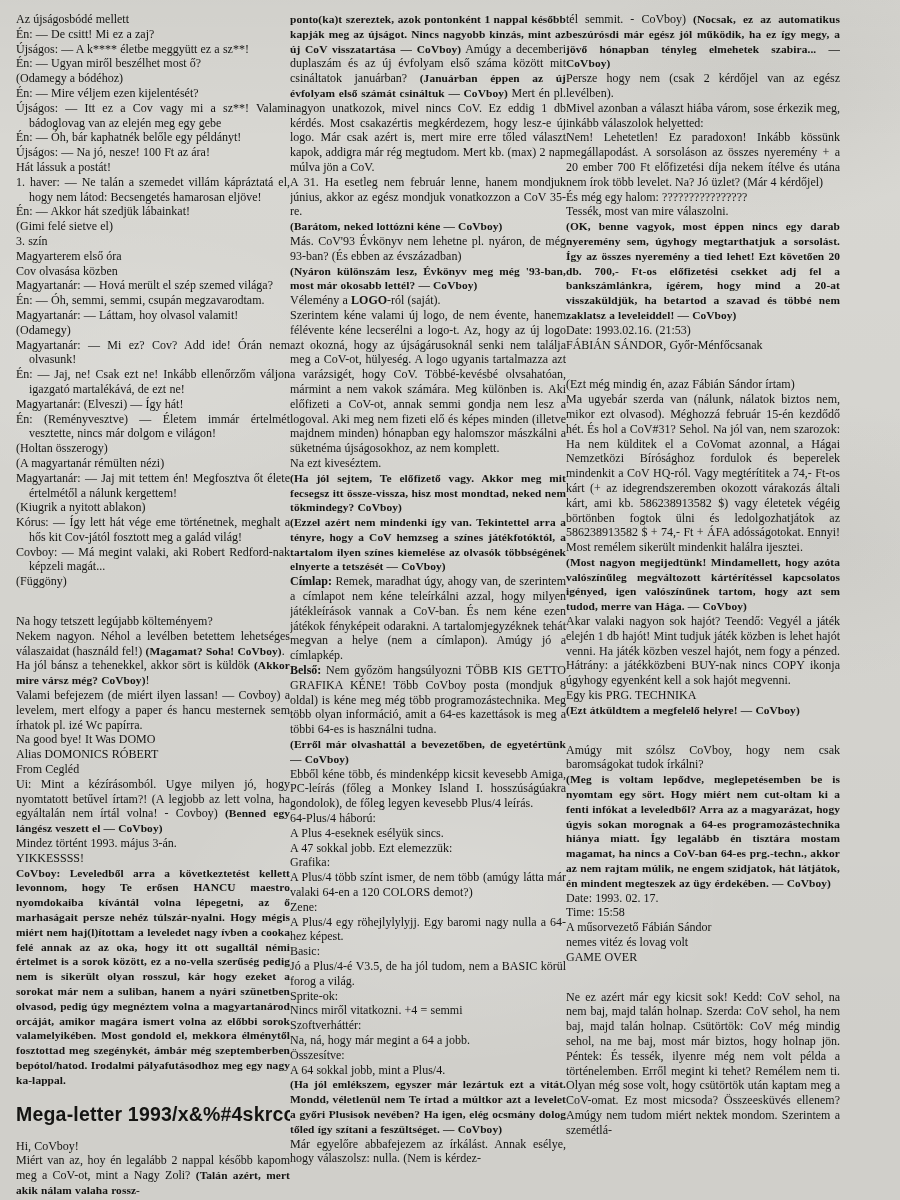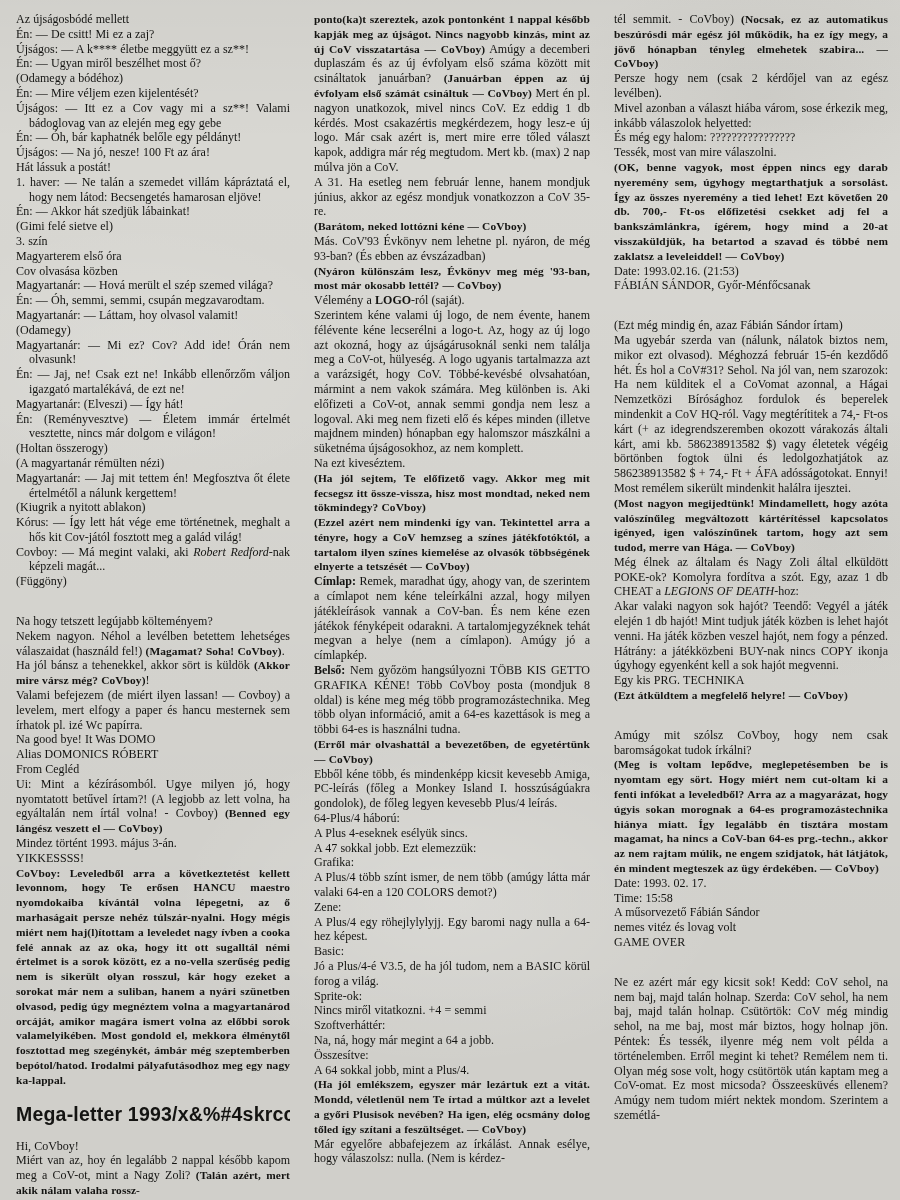--- a/index.html
+++ b/index.html
@@ -17,21 +17,20 @@
       radial-gradient(ellipse 300px 180px at 85% 8%, rgba(120,120,115,0.10), transparent 70%),
       radial-gradient(ellipse 260px 200px at 92% 45%, rgba(120,120,115,0.08), transparent 70%),
       radial-gradient(ellipse 400px 240px at 50% 75%, rgba(255,255,255,0.18), transparent 70%),
       radial-gradient(ellipse 350px 200px at 15% 30%, rgba(255,255,255,0.12), transparent 70%),
       linear-gradient(180deg, rgba(0,0,0,0.03), rgba(0,0,0,0.0) 12%, rgba(0,0,0,0.04) 90%);
   }
   .page{
     position:relative;
     display:grid;
     grid-template-columns:274px 276px 274px;
-    column-gap:24px;
     padding:12px 6px 0 16px;
     height:1188px;
   }
   .col{overflow:hidden;height:1188px;}
   .para{
     margin:0;
     text-align:justify;
     font-size:12px;
     line-height:14.8px;
     word-spacing:0.2px;
@@ -39,21 +38,21 @@
   .hang{padding-left:13px;text-indent:-13px;}
   .gap{margin-top:25px;}
   .f-n{}
   .f-b{
     font-family:Liberation Serif, serif;
     font-weight:bold;
     font-size:11.4px;
     letter-spacing:0.1px;
   }
   .f-bs{font-weight:bold;}
-  .f-i{font-style:italic;}
+  .f-i{}
   .heading{
     font-family:"Liberation Sans", sans-serif;
     font-weight:bold;
     font-size:19.5px;
     letter-spacing:0.2px;
     margin:15px 0 13px 0;
     text-align:left;
     white-space:nowrap;
   }
 </style>
@@ -138,29 +137,29 @@
       <p class="para"><span class="f-n">Na, ná, hogy már megint a 64 a jobb.</span></p>
       <p class="para"><span class="f-n">Összesítve:</span></p>
       <p class="para"><span class="f-n">A 64 sokkal jobb, mint a Plus/4.</span></p>
       <p class="para"><span class="f-b">(Ha jól emlékszem, egyszer már lezártuk ezt a vitát. Mondd, véletlenül nem Te írtad a múltkor azt a levelet a győri Plusisok nevében? Ha igen, elég ocsmány dolog tőled így szítani a feszültséget. — CoVboy)</span></p>
       <p class="para"><span class="f-n">Már egyelőre abbafejezem az írkálást. Annak esélye, hogy válaszolsz: nulla. (Nem is kérdez-</span></p>
     </div>
     <div class="col">
       <p class="para"><span class="f-n">tél semmit. - CoVboy) </span><span class="f-b">(Nocsak, ez az automatikus beszúrósdi már egész jól működik, ha ez így megy, a jövő hónapban tényleg elmehetek szabira... — CoVboy)</span></p>
       <p class="para"><span class="f-n">Persze hogy nem (csak 2 kérdőjel van az egész levélben).</span></p>
       <p class="para"><span class="f-n">Mivel azonban a választ hiába várom, sose érkezik meg, inkább válaszolok helyetted:</span></p>
+      <p class="para"><span class="f-n">Nem! Lehetetlen! Ez paradoxon! Inkább kössünk megállapodást. A sorsoláson az összes nyeremény + a 20 ember 700 Ft előfizetési díja nekem ítélve és utána nem írok több levelet. Na? Jó üzlet? (Már 4 kérdőjel)</span></p>
       <p class="para"><span class="f-n">És még egy halom: ????????????????</span></p>
       <p class="para"><span class="f-n">Tessék, most van mire válaszolni.</span></p>
       <p class="para"><span class="f-b">(OK, benne vagyok, most éppen nincs egy darab nyeremény sem, úgyhogy megtarthatjuk a sorsolást. Így az összes nyeremény a tied lehet! Ezt követően 20 db. 700,- Ft-os előfizetési csekket adj fel a bankszámlánkra, ígérem, hogy mind a 20-at visszaküldjük, ha betartod a szavad és többé nem zaklatsz a leveleiddel! — CoVboy)</span></p>
       <p class="para"><span class="f-n">Date: 1993.02.16. (21:53)</span></p>
       <p class="para"><span class="f-n">FÁBIÁN SÁNDOR, Győr-Ménfőcsanak</span></p>
       <p class="para gap"><span class="f-n">(Ezt még mindig én, azaz Fábián Sándor írtam)</span></p>
       <p class="para"><span class="f-n">Ma ugyebár szerda van (nálunk, nálatok biztos nem, mikor ezt olvasod). Méghozzá február 15-én kezdődő hét. És hol a CoV#31? Sehol. Na jól van, nem szarozok: Ha nem külditek el a CoVomat azonnal, a Hágai Nemzetközi Bírósághoz fordulok és beperelek mindenkit a CoV HQ-ról. Vagy megtérítitek a 74,- Ft-os kárt (+ az idegrendszeremben okozott várakozás általi kárt, ami kb. 586238913582 $) vagy életetek végéig börtönben fogtok ülni és ledolgozhatjátok az 586238913582 $ + 74,- Ft + ÁFA adósságotokat. Ennyi! Most remélem sikerült mindenkit halálra ijesztei.</span></p>
       <p class="para"><span class="f-b">(Most nagyon megijedtünk! Mindamellett, hogy azóta valószínűleg megváltozott kártérítéssel kapcsolatos igényed, igen valószínűnek tartom, hogy azt sem tudod, merre van Hága. — CoVboy)</span></p>
-      <p class="para"><span class="f-n">Még élnek az általam és Nagy Zoli által elküldött POKE-ok? Komolyra fordítva a szót. Egy, azaz 1 db CHEAT a </span><span class="f-i">LEGIONS OF DEATH</span><span class="f-n">-hoz:</span></p>
       <p class="para"><span class="f-n">Akar valaki nagyon sok hajót? Teendő: Vegyél a játék elején 1 db hajót! Mint tudjuk játék közben is lehet hajót venni. Ha játék közben veszel hajót, nem fogy a pénzed. Hátrány: a játékközbeni BUY-nak nincs COPY ikonja úgyhogy egyenként kell a sok hajót megvenni.</span></p>
       <p class="para"><span class="f-n">Egy kis PRG. TECHNIKA</span></p>
       <p class="para"><span class="f-b">(Ezt átküldtem a megfelelő helyre! — CoVboy)</span></p>
       <p class="para gap"><span class="f-n">Amúgy mit szólsz CoVboy, hogy nem csak baromságokat tudok írkálni?</span></p>
       <p class="para"><span class="f-b">(Meg is voltam lepődve, meglepetésemben be is nyomtam egy sört. Hogy miért nem cut-oltam ki a fenti infókat a leveledből? Arra az a magyarázat, hogy úgyis sokan morognak a 64-es programozástechnika hiánya miatt. Így legalább én tisztára mostam magamat, ha nincs a CoV-ban 64-es prg.-techn., akkor az nem rajtam múlik, ne engem szidjatok, hát látjátok, én mindent megteszek az ügy érdekében. — CoVboy)</span></p>
       <p class="para"><span class="f-n">Date: 1993. 02. 17.</span></p>
       <p class="para"><span class="f-n">Time: 15:58</span></p>
       <p class="para"><span class="f-n">A műsorvezető Fábián Sándor</span></p>
       <p class="para"><span class="f-n">nemes vitéz és lovag volt</span></p>
       <p class="para"><span class="f-n">GAME OVER</span></p>

